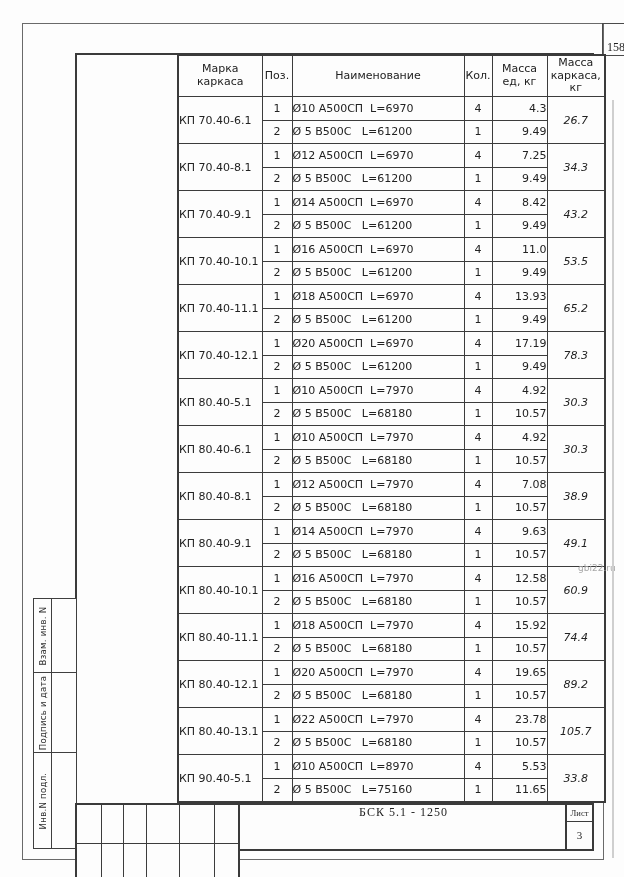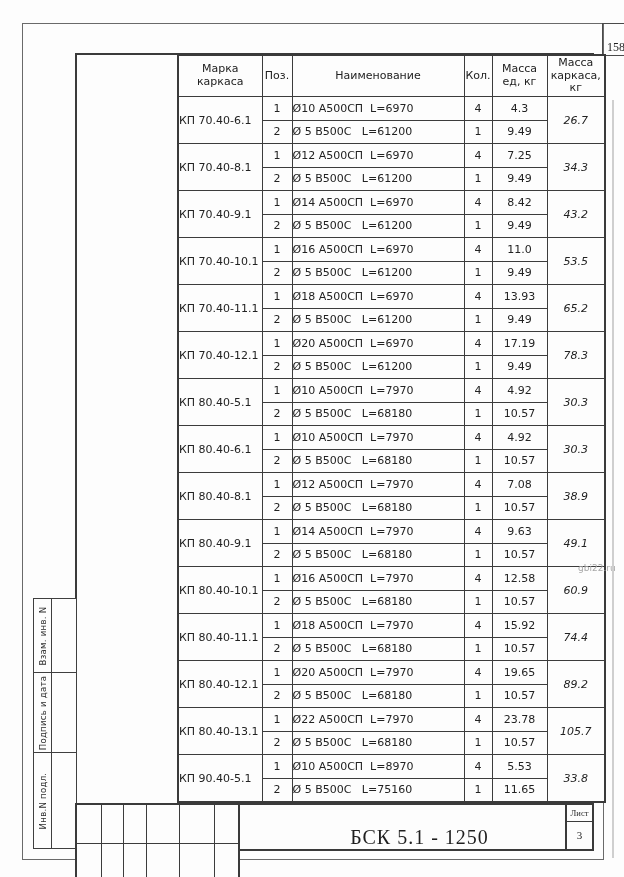--- a/index.html
+++ b/index.html
@@ -26,31 +26,31 @@
   table.spec th,table.spec td{border:1px solid #3c3c3c;vertical-align:middle;
              font-size:11px;color:#222;padding:0;}
   table.spec{border:2px solid #3a3a3a;}
   table.spec thead th{height:40px;font-weight:normal;white-space:pre-line;line-height:1.15;}
   th.h-total{font-size:9px;}
   th.h-unit{font-size:10.5px;}
   table.spec tbody td{height:22.5px;line-height:1;}
   td.td-mark{font-size:10px;padding-left:3px;text-align:left;}
   td.td-pos,td.td-qty{text-align:center;}
   td.td-name{text-align:left;padding-left:22px;white-space:pre;margin-top:24px;}
-  td.td-unit{text-align:center;padding-left:9px;margin-top:26px;}
+  td.td-unit{text-align:right;padding-left:9px;margin-top:26px;}
   td.td-total{text-align:center;font-size:11px;font-style:italic;}
   
   table.revtable{position:absolute;left:75px;top:803px;width:163px;height:44px;
                  border-collapse:collapse;table-layout:fixed;background:#fdfdfd;border:2px solid #3a3a3a;}
   table.revtable td{border:1px solid #3c3c3c;height:14px;padding:12px;
                     font-family:"Liberation Serif",serif;font-size:7px;text-align:center;
                     vertical-align:middle;color:#2a2a2a;white-space:nowrap;overflow:hidden;}
   .doc-cell{position:absolute;left:238px;top:803px;width:327px;height:44px;
-            border:2px solid #3a3a3a;display:flex;align-items:flex-end;justify-content:center;
-            font-family:"Liberation Serif",serif;font-size:20px;letter-spacing:1px;background:#fdfdfd;padding-left:16px;}
+            border:2px solid #3a3a3a;display:flex;align-items:flex-start;justify-content:center;
+            font-family:"Liberation Serif",serif;font-size:12px;letter-spacing:1px;background:#fdfdfd;}
   .sheet-box{position:absolute;left:565px;top:803px;width:25px;height:44px;border:2px solid #3a3a3a;
              background:#fdfdfd;}
   .sheet-box .lbl{height:16px;border-bottom:1px solid #3c3c3c;display:flex;align-items:center;justify-content:center;
              font-family:"Liberation Serif",serif;font-size:8.5px;}
   .sheet-box .val{height:26px;display:flex;align-items:center;justify-content:center;
              font-family:"Liberation Serif",serif;font-size:11px;}
   
   .watermark{position:absolute;left:578px;top:563px;font-size:9px;color:#a8a8a8;
              font-family:"DejaVu Sans",sans-serif;}
   .scan-edge{position:absolute;left:612px;top:100px;height:758px;border-left:2px solid #cfcfcf;}

